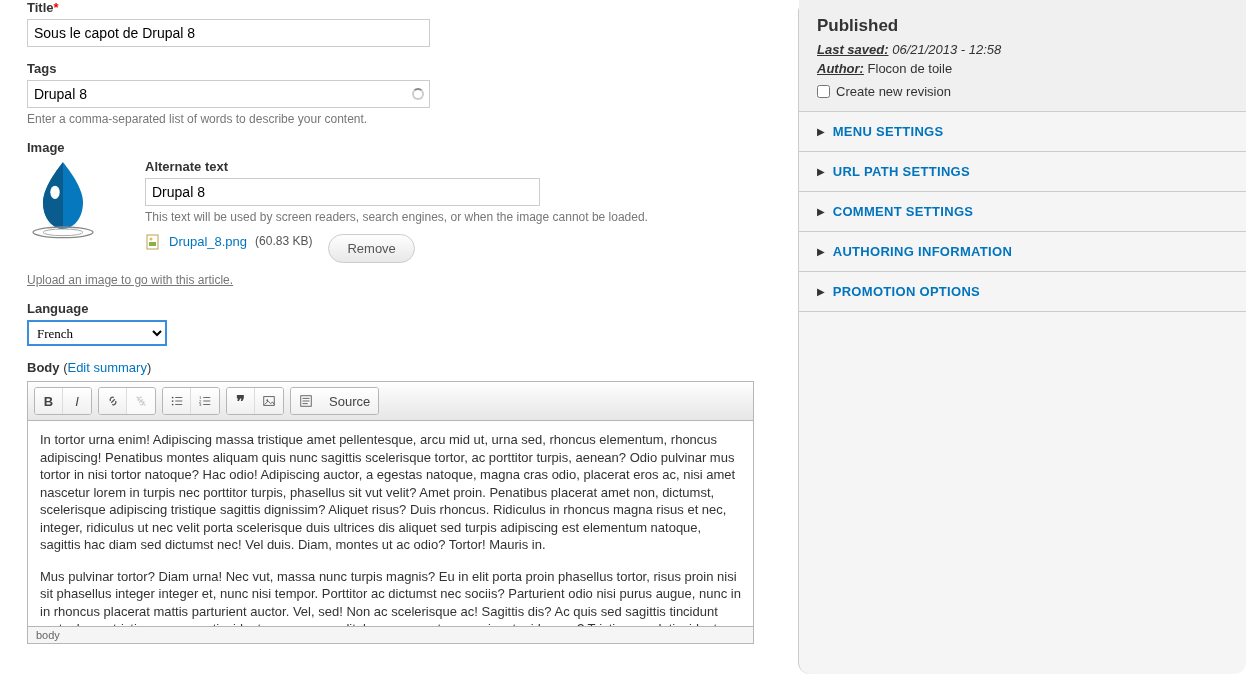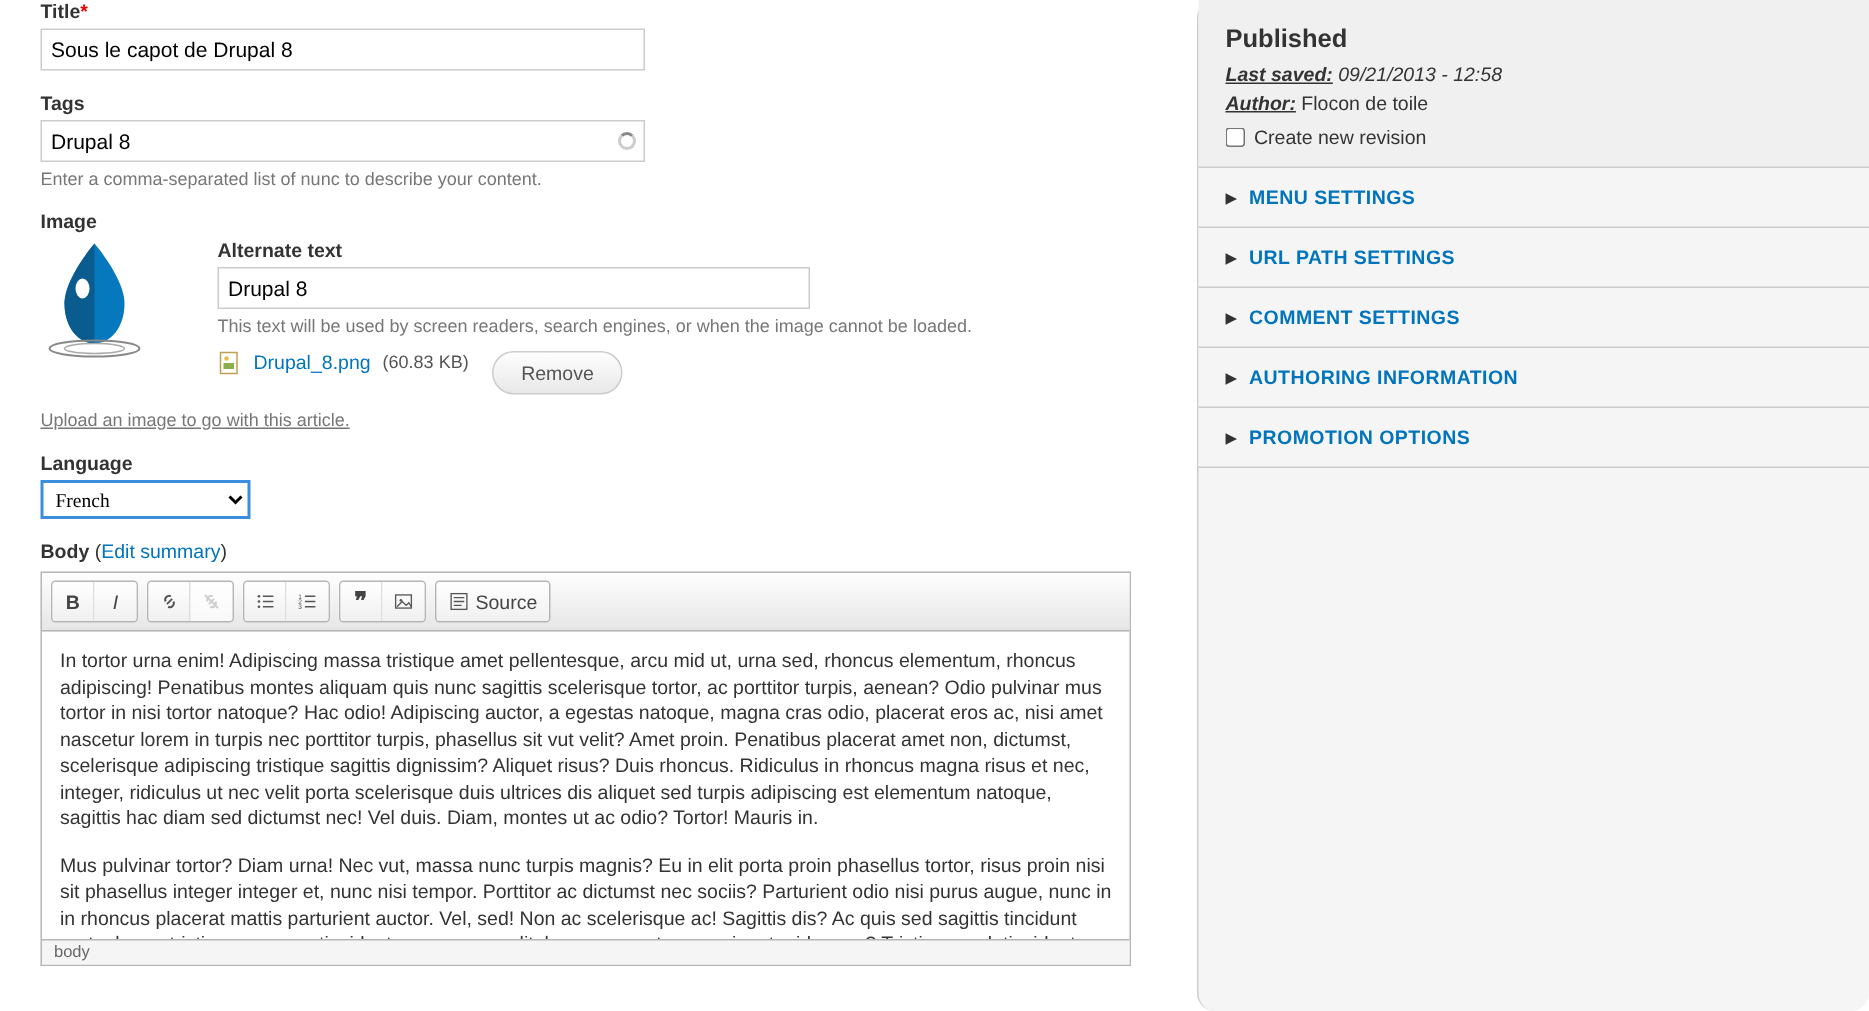--- a/index.html
+++ b/index.html
@@ -33,21 +33,21 @@
 .lang-select { width: 140px; height: 26px; border: 2px solid #3b8dde; font-size: 13px; padding: 2px 4px; background: #fff; font-family: Liberation Serif, serif; }
 
 .body-label { font-weight: bold; font-size: 13px; }
 .edit-summary { color: #0074bd; font-weight: normal; cursor: pointer; }
 
 .cke { border: 1px solid #b6b6b6; margin-top: 6px; background: #f5f5f5; width: 727px; }
 .cke-toolbar { background: linear-gradient(#fefefe, #e6e6e6); border-bottom: 1px solid #b6b6b6; padding: 5px 6px; display: flex; gap: 6px; align-items: center; }
 .cke-group { display: flex; border: 1px solid #b6b6b6; border-radius: 3px; overflow: hidden; background: #fff; }
 .cke-btn { width: 28px; height: 26px; display: flex; align-items: center; justify-content: center; background: linear-gradient(#fff,#f0f0f0); border: none; cursor: pointer; font-size: 13px; color: #444; border-right: 1px solid #ddd; }
 .cke-btn:last-child { border-right: none; }
-.cke-btn.wide { width: auto; padding: 0 8px; gap: 4px; }
+.cke-btn.wide { width: auto; padding: 0 8px; gap: 16px; }
 .cke-btn svg { width: 14px; height: 14px; }
 .cke-content { background: #fff; height: 205px; overflow-y: scroll; padding: 10px 12px; font-size: 13px; line-height: 1.35; color: #333; }
 .cke-content p { margin-bottom: 14px; }
 .cke-status { border-top: 1px solid #b6b6b6; background: #f5f5f5; padding: 2px 8px; font-size: 11px; color: #666; }
 
 .sidebar-header { padding: 16px 18px 12px; background: #f0f0f0; border-bottom: 1px solid #ccc; }
 .sidebar-header h2 { font-size: 17px; font-weight: bold; color: #333; margin-bottom: 6px; }
 .meta-line { font-size: 13px; color: #333; margin-bottom: 4px; }
 .meta-line .label { font-weight: bold; font-style: italic; text-decoration: underline; }
 .meta-line .value { font-style: italic; }
@@ -69,21 +69,21 @@
       <label><span>Title</span><span class="required">*</span></label>
       <input type="text" class="title-input" value="Sous le capot de Drupal 8" style="">
     </div>
 
     <div class="form-item">
       <label>Tags</label>
       <div class="tags-wrap">
         <input type="text" class="tags-input" value="Drupal 8" style="">
         <span class="throbber"></span>
       </div>
-      <div class="description">Enter a comma-separated list of nunc to describe your content.</div>
+      <div class="description">Enter a comma-separated list of words to describe your content.</div>
     </div>
 
     <div class="form-item">
       <label>Image</label>
       <div class="image-section">
         <div class="image-thumb">
           <svg class="drupal-drop" viewBox="0 0 100 120">
             <path d="M50 5 C50 5 20 40 20 65 C20 90 35 105 50 105 C65 105 80 90 80 65 C80 40 50 5 50 5 Z" fill="#0678be"></path>
             <path d="M50 5 C50 5 20 40 20 65 C20 90 35 105 50 105 C50 80 50 30 50 5 Z" fill="#0a5c8f"></path>
             <ellipse cx="38" cy="50" rx="7" ry="10" fill="#fff"></ellipse>
@@ -197,21 +197,21 @@
       </div>
     </div>
 
   </div>
 
   <div class="sidebar">
     <div class="sidebar-header">
       <h2>Published</h2>
       <div class="meta-line">
         <span class="label">Last saved:</span>
-        <span class="value">09/21/2013 - 12:58</span>
+        <span class="value">06/21/2013 - 12:58</span>
       </div>
       <div class="meta-line author-line">
         <span class="label">Author:</span>
         <span>Flocon de toile</span>
       </div>
       <div class="rev-line">
         <input type="checkbox" class="rev-checkbox" style="">
         <span>Create new revision</span>
       </div>
     </div>

